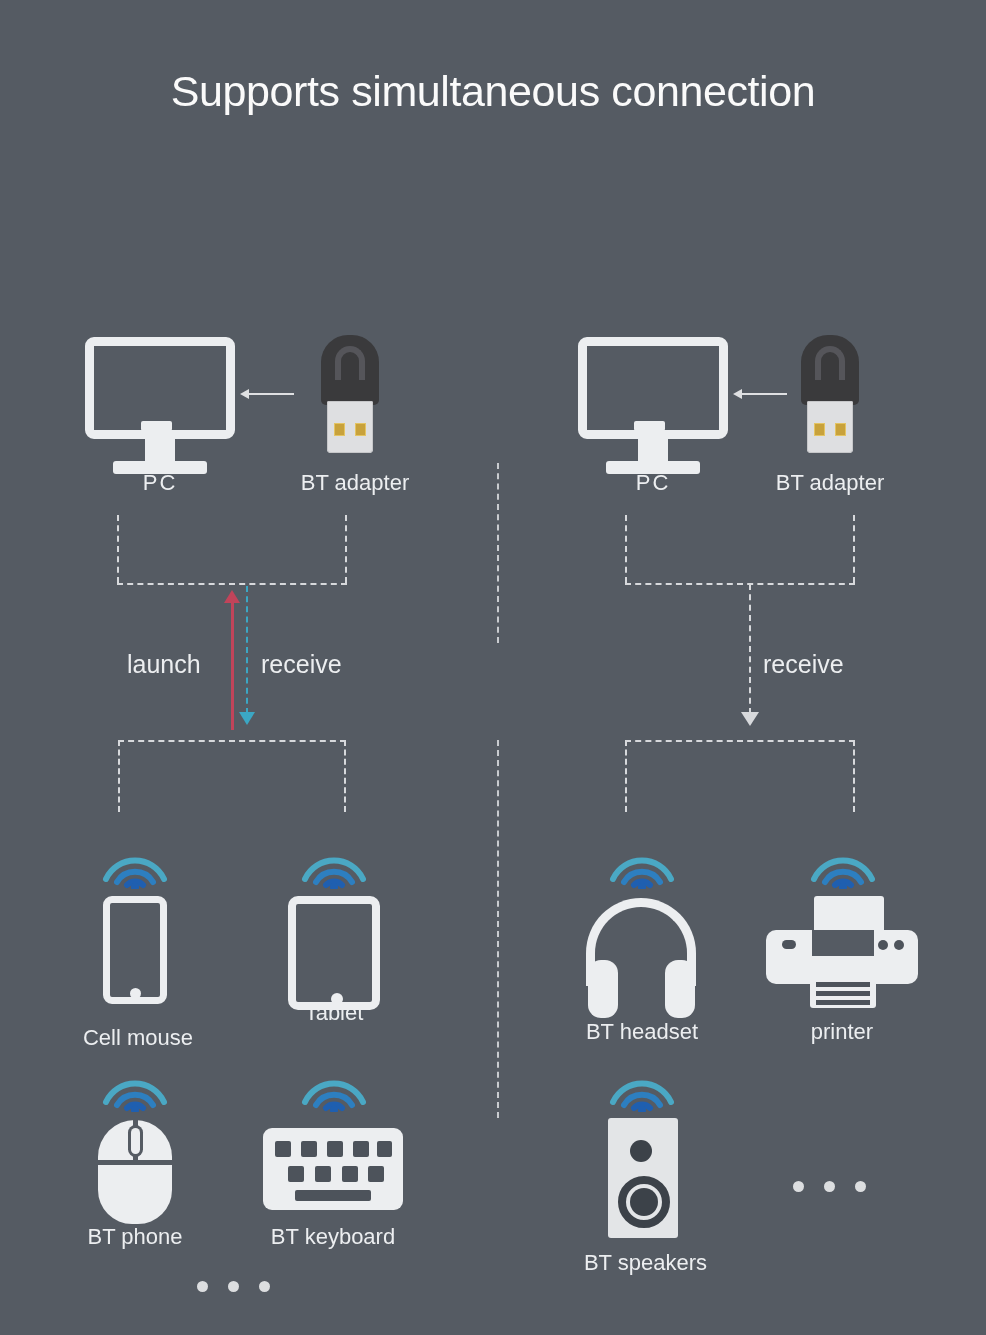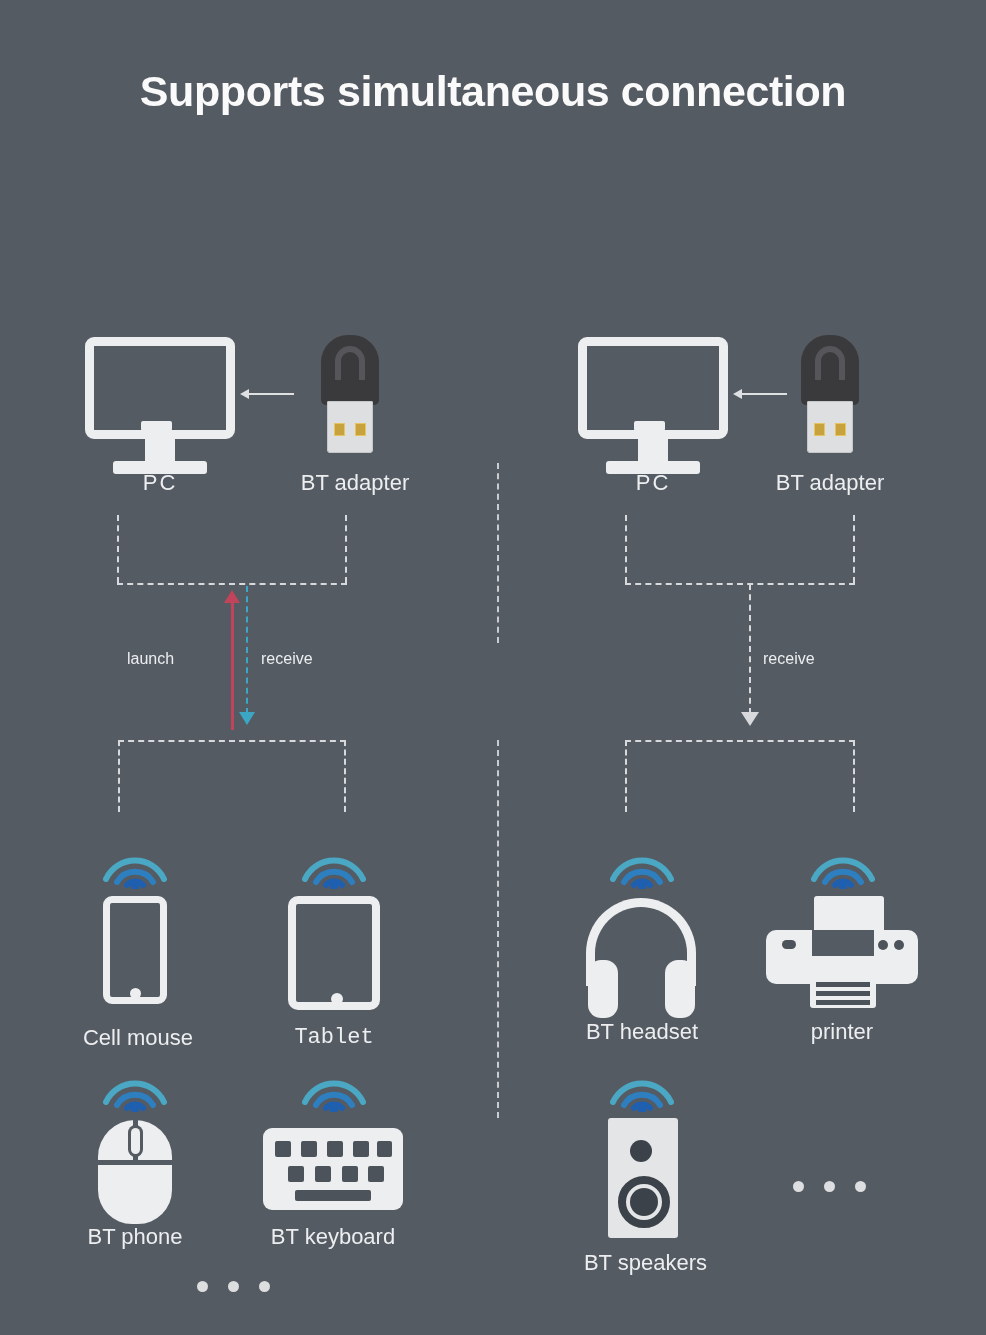--- a/index.html
+++ b/index.html
@@ -11,21 +11,21 @@
     overflow:hidden;
     position:relative;
   }
   .stage{position:absolute;inset:0;}
 
   
   .title{
     position:absolute;left:0;top:66px;width:986px;
     text-align:center;
     font-size:43px;line-height:50px;
-    font-weight:bold;
+    font-weight:normal;
     letter-spacing:-0.4px;
     color:#fafafa;
   }
   .subtitle{
     position:absolute;left:0;top:193px;width:986px;
     text-align:center;
     font-size:26px;line-height:34px;
     font-weight:normal;
     color:#e9eaec;
     letter-spacing:.2px;
@@ -126,21 +126,21 @@
   .flow-white{
     position:absolute;border-left:2px dashed #d7d9dc;width:0;
   }
   .flow-white-head{
     position:absolute;width:0;height:0;
     border-left:9px solid transparent;
     border-right:9px solid transparent;
     border-top:14px solid #d7d9dc;
   }
   .flowlabel{
-    position:absolute;font-size:16px;color:#eceef0;white-space:nowrap;
+    position:absolute;font-size:25px;color:#eceef0;white-space:nowrap;
   }
 
   
   .wifi{position:absolute;width:70px;height:44px;}
 
   
   .phone{
     position:absolute;width:64px;height:108px;
     border:7px solid #eceef0;border-radius:9px;box-sizing:border-box;
   }
@@ -278,21 +278,21 @@
     <svg width="70" height="44" viewBox="0 0 70 44">
       <path d="M6 34 A32 32 0 0 1 64 34" fill="none" stroke="#4aa8c4" stroke-width="6" stroke-linecap="round"></path>
       <path d="M17 37 A21 21 0 0 1 53 37" fill="none" stroke="#2d7fc0" stroke-width="6" stroke-linecap="round"></path>
       <path d="M27 40 A11 11 0 0 1 43 40" fill="none" stroke="#1f5fb0" stroke-width="6" stroke-linecap="round"></path>
       <circle cx="35" cy="42" r="4" fill="#1f5fb0"></circle>
     </svg>
   </div>
   <div class="tablet" style="left:288px;top:896px;">
     <div class="tablet-home"></div>
   </div>
-  <div class="cap" style="left:274px;top:1025px;width:120px;font-family:Liberation Mono, monospace;">Tablet</div>
+  <div class="cap" style="left:274px;top:1000px;width:120px;">Tablet</div>
 
   <div class="wifi" style="left:100px;top:1068px;">
     <svg width="70" height="44" viewBox="0 0 70 44">
       <path d="M6 34 A32 32 0 0 1 64 34" fill="none" stroke="#4aa8c4" stroke-width="6" stroke-linecap="round"></path>
       <path d="M17 37 A21 21 0 0 1 53 37" fill="none" stroke="#2d7fc0" stroke-width="6" stroke-linecap="round"></path>
       <path d="M27 40 A11 11 0 0 1 43 40" fill="none" stroke="#1f5fb0" stroke-width="6" stroke-linecap="round"></path>
       <circle cx="35" cy="42" r="4" fill="#1f5fb0"></circle>
     </svg>
   </div>
   <div style="position:absolute;left:98px;top:1120px;width:74px;height:104px;">

